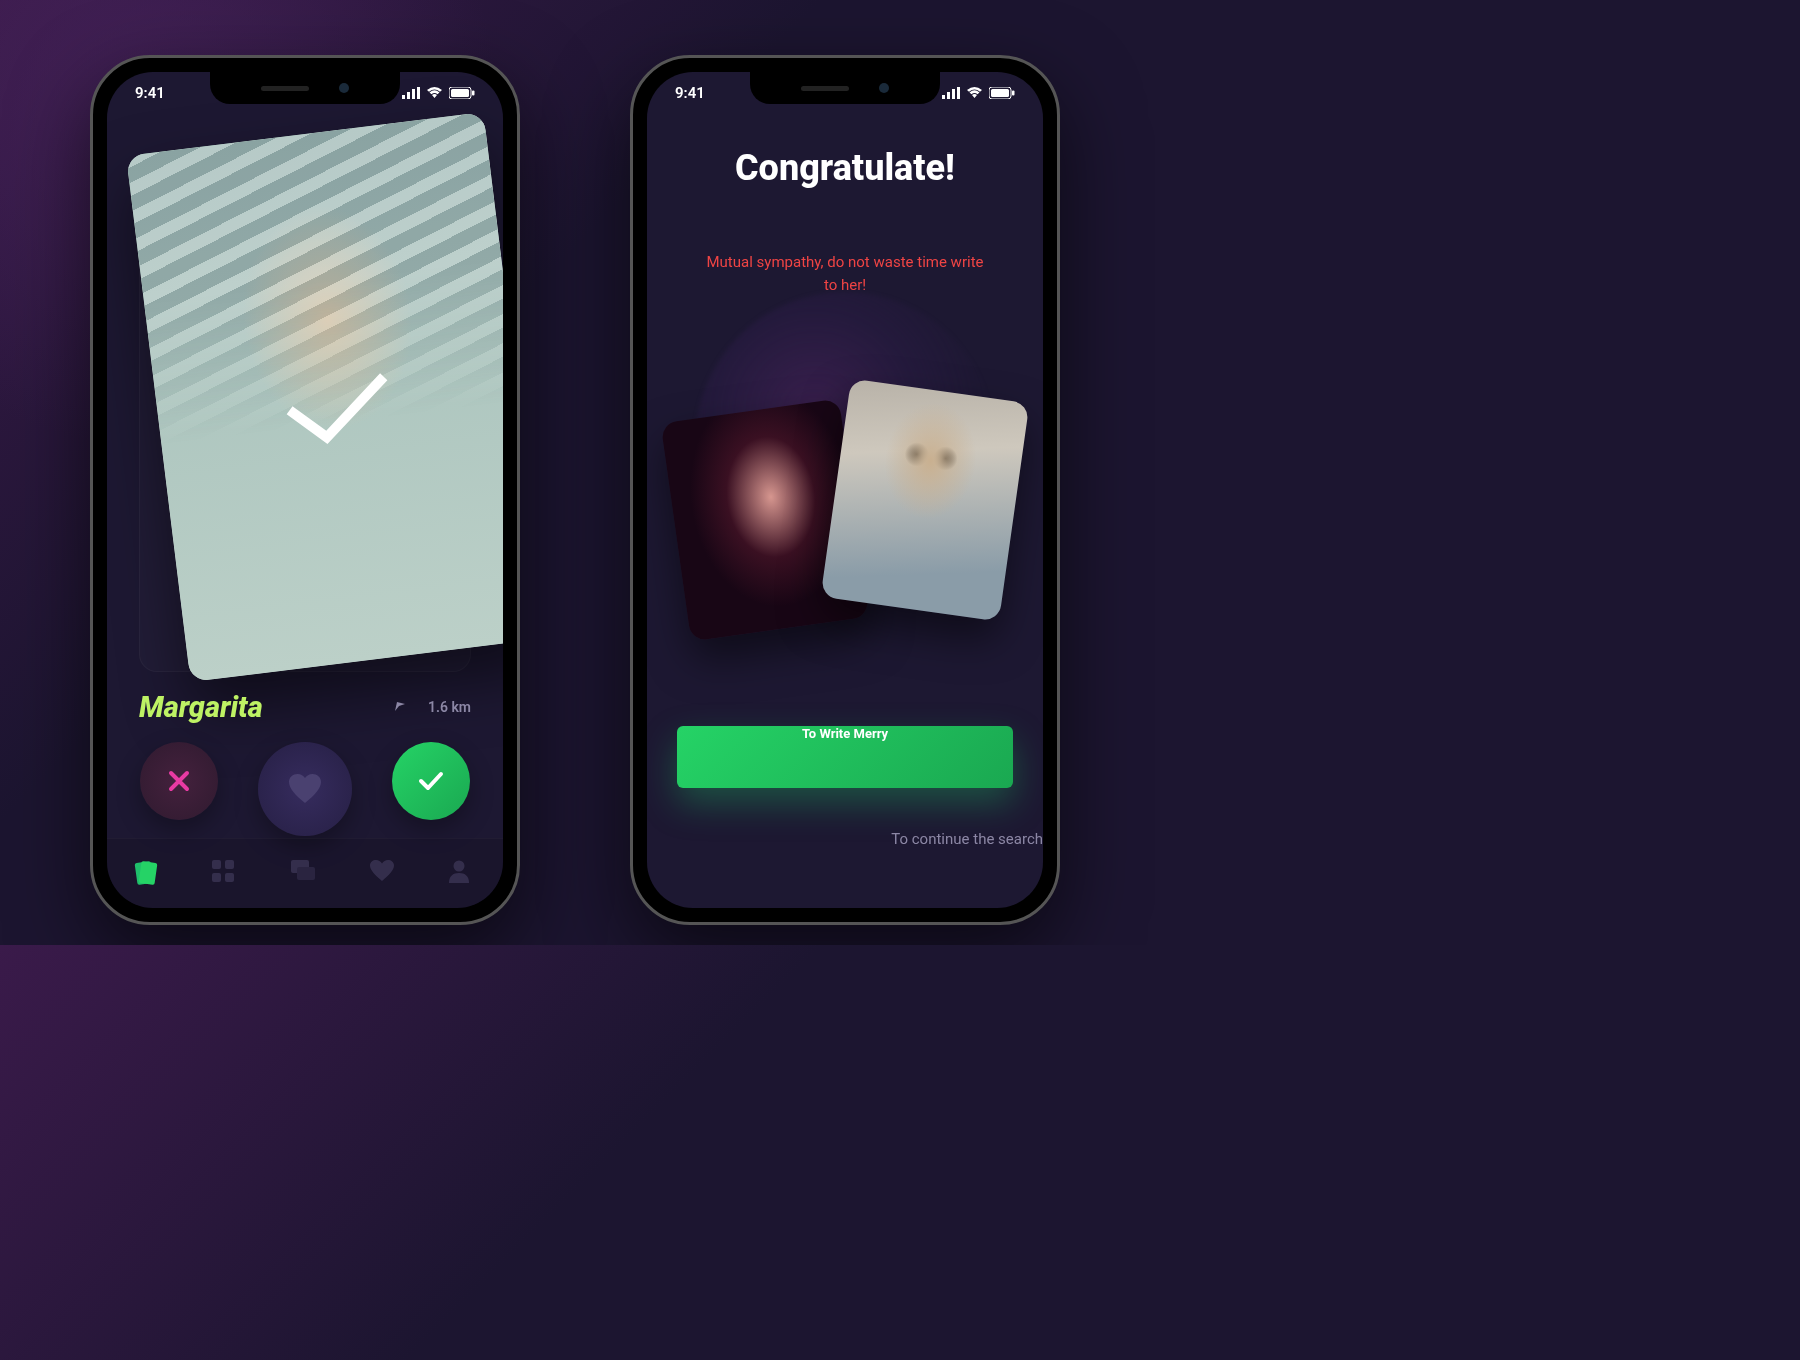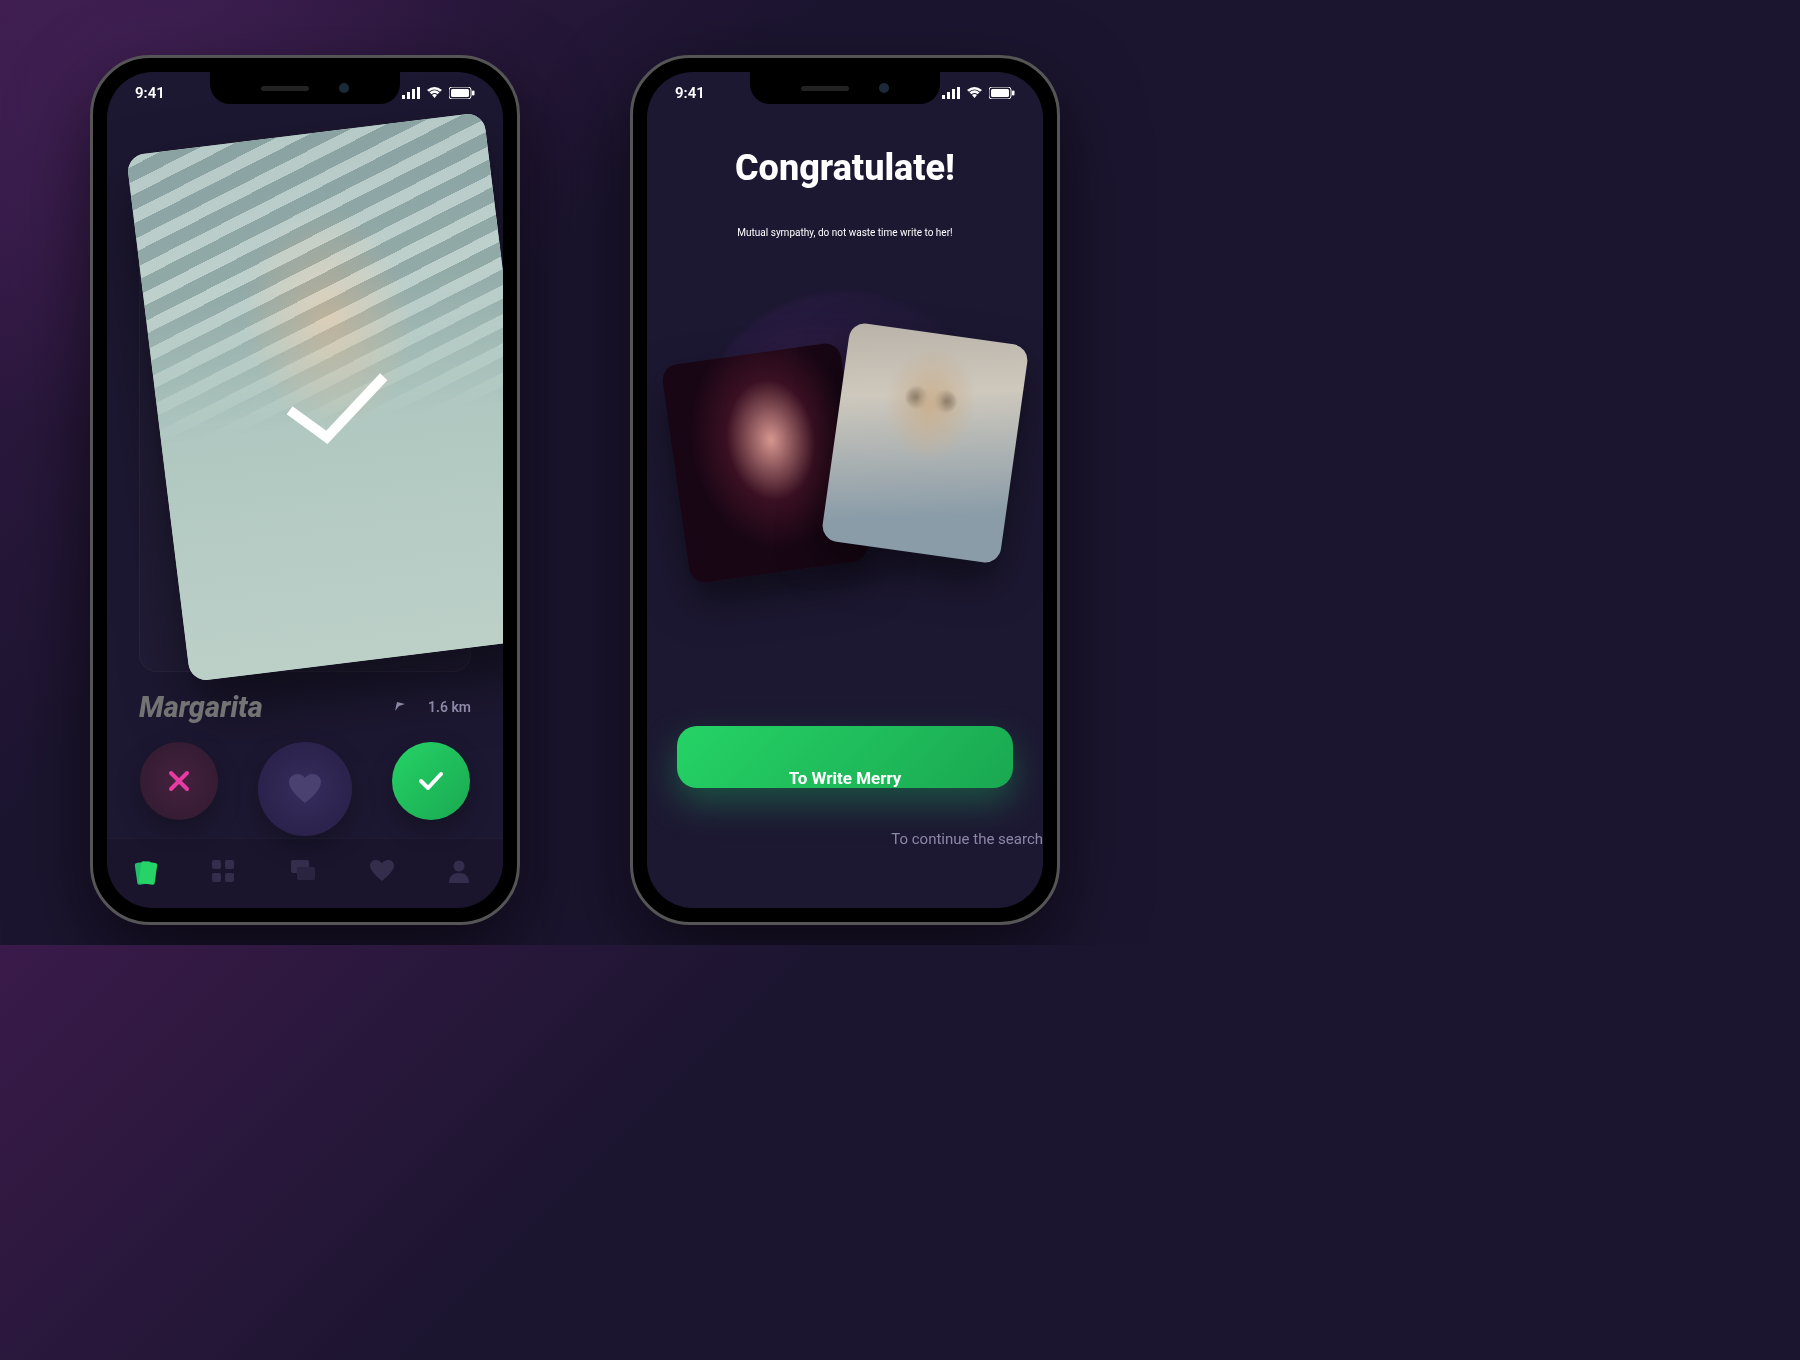--- a/index.html
+++ b/index.html
@@ -36,59 +36,59 @@
     radial-gradient(ellipse 120px 160px at 50% 35%,#d4c4a8 0%,transparent 70%),
     linear-gradient(180deg,#9eb8b5 0%,#afc7c0 50%,#bcd0c8 100%);
     display:flex;align-items:center;justify-content:center;}
   .card-photo::before{content:'';position:absolute;inset:0;
     background:repeating-linear-gradient(160deg,rgba(255,255,255,.25) 0 12px,rgba(60,80,90,.2) 12px 26px);
     mask:linear-gradient(180deg,#000 0%,#000 28%,transparent 55%);
     -webkit-mask:linear-gradient(180deg,#000 0%,#000 28%,transparent 55%);}
   .card-tick{position:absolute;top:50%;left:50%;transform:translate(-50%,-30%);z-index:3;}
   .info-row{position:absolute;left:32px;right:32px;top:618px;display:flex;
     justify-content:space-between;align-items:center;}
-  .name{font-size:29px;font-weight:800;font-style:italic;color:#737373;}
+  .name{font-size:29px;font-weight:800;font-style:italic;color:#bef264;}
   .dist{display:flex;align-items:center;gap:22px;color:#8c87a5;font-size:14px;font-weight:600;}
   .actions{position:absolute;left:0;right:0;top:670px;display:flex;justify-content:center;gap:40px;}
   .act-btn{width:78px;height:78px;border-radius:50%;display:flex;align-items:center;
     justify-content:center;cursor:pointer;box-shadow:0 10px 25px rgba(0,0,0,.3);}
   .btn-x{background:radial-gradient(circle,#44213d 0%,#2f1a2f 100%);}
   .btn-heart{width:94px;height:94px;background:radial-gradient(circle,#362c5e 0%,#261f44 100%);}
   .btn-check{background:linear-gradient(135deg,#25d366 0%,#1aa851 100%);}
   .tabbar{position:absolute;bottom:0;left:0;right:0;height:70px;
     background:rgba(0,0,0,.1);display:flex;justify-content:space-around;align-items:center;
     border-top:1px solid rgba(255,255,255,.03);}
   .tab{width:30px;height:30px;opacity:.35;cursor:pointer;}
   .tab.active{opacity:1;}
 
   
   .congrats-wrap{position:absolute;inset:0;padding:70px 25px 0;display:flex;flex-direction:column;
     align-items:center;text-align:center;gap:32px;}
   .congrats-title{position:relative;font-size:36px;font-weight:800;color:#fff;margin-top:5px;}
   .congrats-title::before,.congrats-title::after{content:attr(data-text);position:absolute;inset:0;}
   .congrats-title::before{color:#2be8a0;transform:translate(-2px,1px);z-index:-1;}
   .congrats-title::after{color:#e83aa3;transform:translate(2px,-1px);z-index:-2;}
-  .congrats-sub{color:#ffffff;font-size:10px;line-height:1.55;margin-top:4px;max-width:280px;}
+  .congrats-sub{color:#ef4444;font-size:15px;line-height:1.55;margin-top:30px;max-width:280px;}
   .blob{position:absolute;top:220px;width:300px;height:300px;border-radius:50%;
     background:radial-gradient(circle at 40% 40%,rgba(70,35,90,.7) 0%,rgba(50,30,80,.35) 40%,transparent 70%);
     filter:blur(2px);}
   .match-cards{position:relative;margin-top:55px;width:340px;height:255px;}
   .mc{position:absolute;width:180px;height:220px;border-radius:16px;overflow:hidden;
     box-shadow:0 20px 40px rgba(0,0,0,.5);}
   .mc1{left:0;top:25px;transform:rotate(-8deg);
     background:radial-gradient(ellipse 80px 110px at 55% 40%,#d6968f 0%,#3a1022 55%,#180615 100%);}
   .mc2{right:0;top:5px;transform:rotate(8deg);
     background:linear-gradient(170deg,#b8b2a8 0%,#cec8bd 30%,#8a9ca8 80%);}
   .mc2::after{content:'';position:absolute;inset:0;
     background:radial-gradient(ellipse 70px 90px at 50% 32%,#c9b090 0%,transparent 65%),
                radial-gradient(circle 22px at 42% 30%,#1a1a1a 0%,transparent 55%),
                radial-gradient(circle 22px at 58% 30%,#1a1a1a 0%,transparent 55%);}
-  .primary-btn{position:absolute;left:30px;right:30px;bottom:120px;height:62px;border-radius:20px;
+  .primary-btn{position:absolute;left:30px;right:30px;bottom:120px;height:62px;border-radius:6px;
     background:linear-gradient(135deg,#25d366 0%,#1aa851 100%);color:#fff;font-weight:700;
-    font-size:17px;display:flex;align-items:flex-end;justify-content:center;cursor:pointer;
+    font-size:13px;display:flex;align-items:flex-start;justify-content:center;cursor:pointer;
     box-shadow:0 15px 35px rgba(30,190,100,.35);}
   .secondary-link{position:absolute;bottom:60px;left:0;right:0;text-align:right;
     color:#8c87a5;font-size:15px;cursor:pointer;}
 </style>
 </head>
 <body>
 
 <div class="bg-blob"></div>
 <div class="phones">
 

